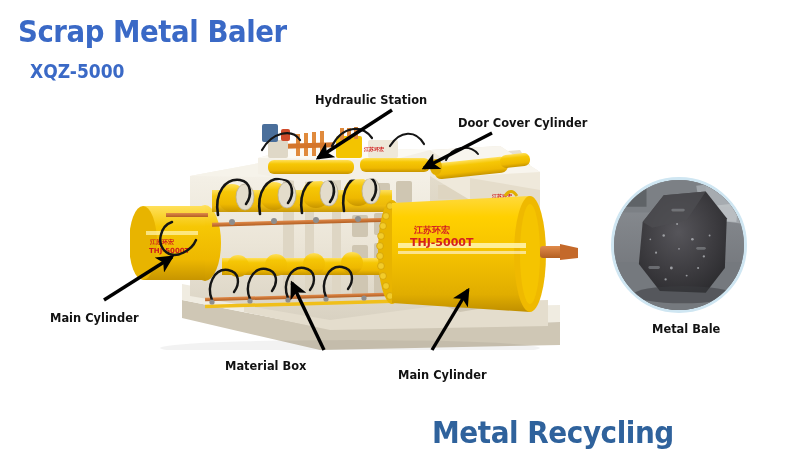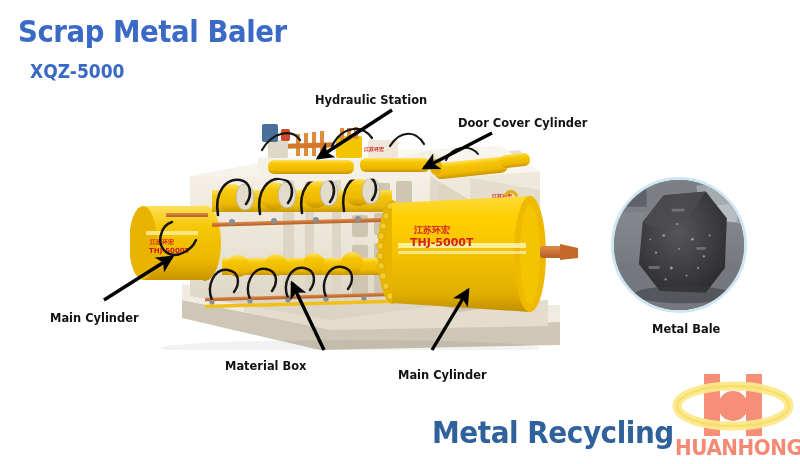--- a/index.html
+++ b/index.html
@@ -437,27 +437,14 @@
   <div class="subhead">XQZ-5000</div>
   <div class="footline">Metal Recycling</div>
 
   <div class="callout c-hydraulic">Hydraulic Station</div>
   <div class="callout c-doorcover">Door Cover Cylinder</div>
   <div class="callout c-maincyl-l">Main Cylinder</div>
   <div class="callout c-materialbox">Material Box</div>
   <div class="callout c-maincyl-b">Main Cylinder</div>
   <div class="callout c-metalbale">Metal Bale</div>
 
-  <div class="logo">
-    <svg viewBox="0 0 122 86" width="122" height="86" xmlns="http://www.w3.org/2000/svg">
-
-      <rect x="32" y="0" width="16" height="62" fill="#f78f78"></rect>
-      <rect x="74" y="0" width="16" height="62" fill="#f78f78"></rect>
-      <rect x="32" y="26" width="58" height="12" fill="#f78f78"></rect>
-      <circle cx="61" cy="32" r="15" fill="#f78f78"></circle>
-
-      <ellipse cx="61" cy="32" rx="56" ry="20" fill="none" stroke="#fbe98d" stroke-width="9" opacity="0.95"></ellipse>
-      <ellipse cx="61" cy="32" rx="56" ry="20" fill="none" stroke="#f7dc5c" stroke-width="2.5" opacity="0.8"></ellipse>
-    </svg>
-    <div class="logo-text">HUANHONG</div>
-  </div>
 
 </div>
 
 </body></html>

